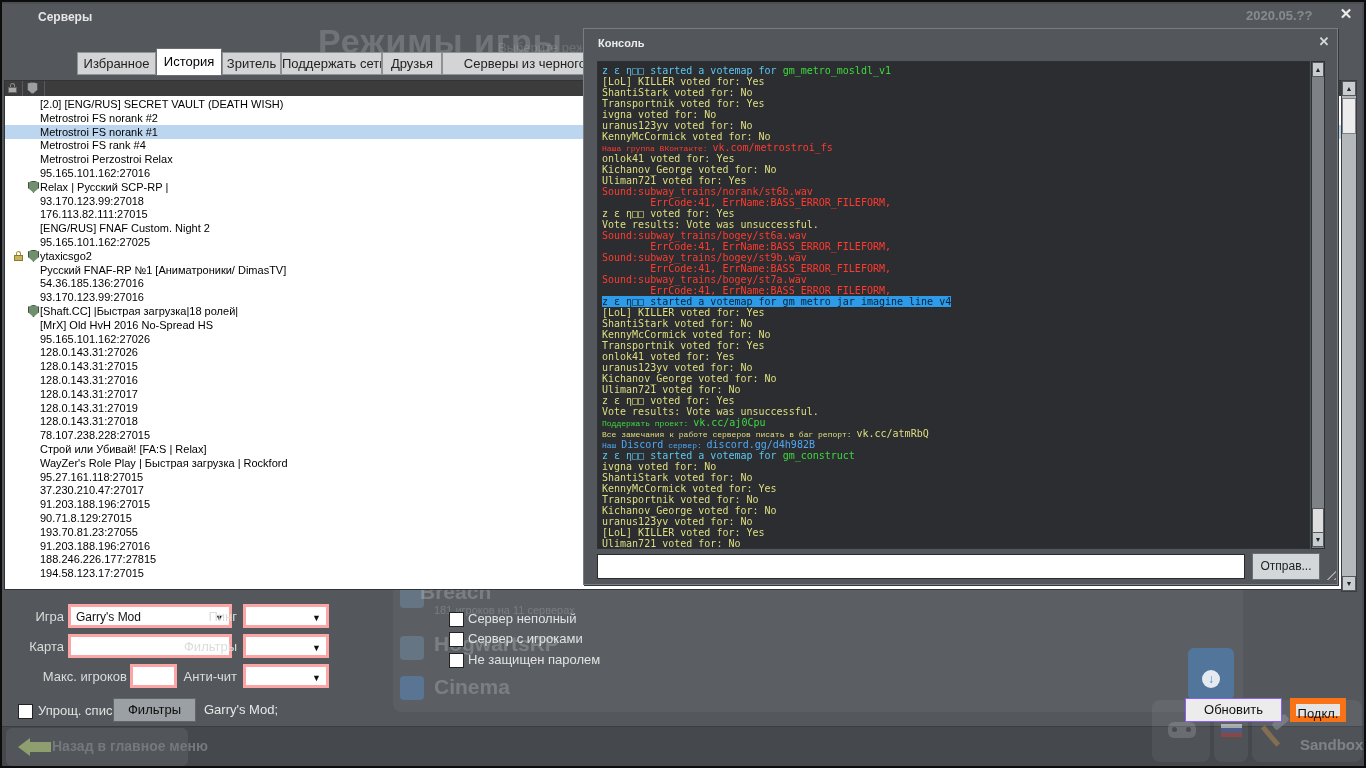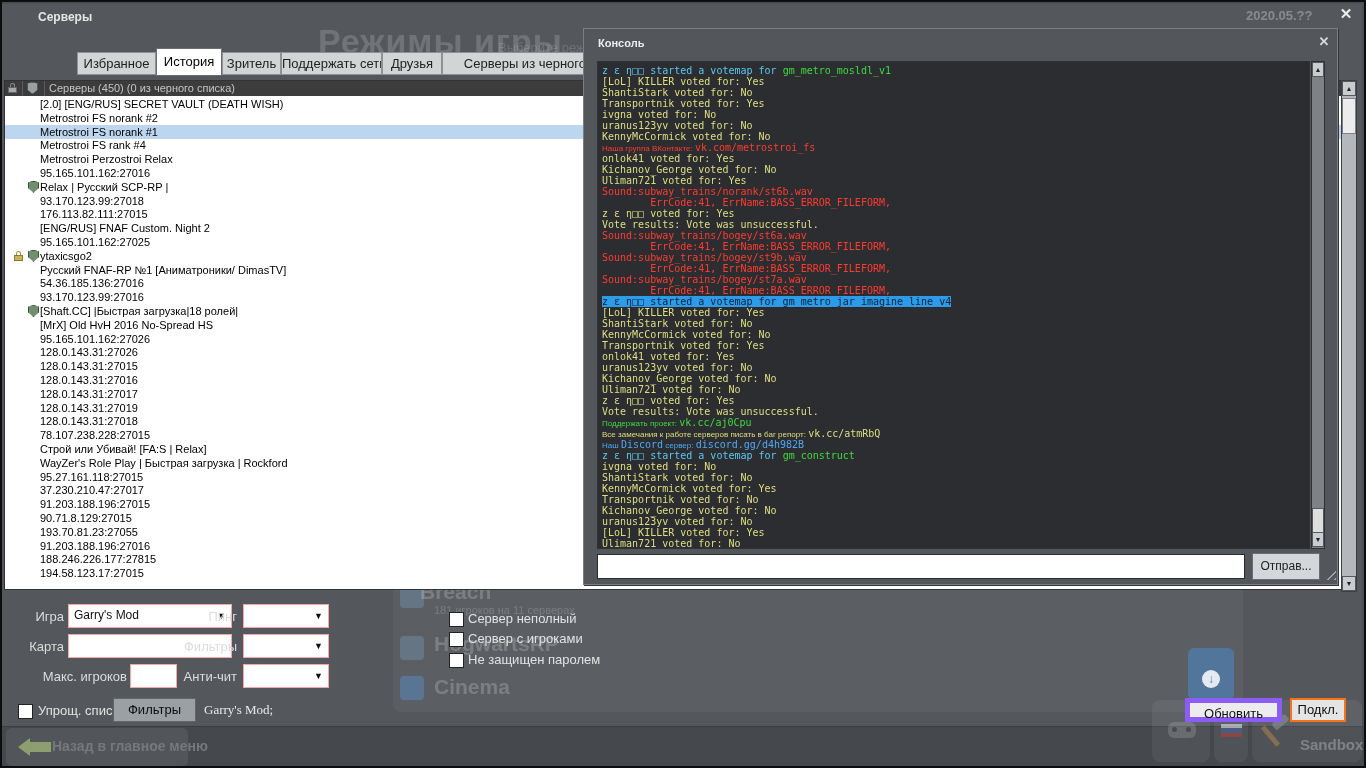--- a/index.html
+++ b/index.html
@@ -65,41 +65,41 @@
   .ico-shield.gray{background:#9aa0a0;border-color:#555;}
 
   
   .sbr{left:1341px;top:80px;width:16px;height:512px;background:#b4b8ba;border:1px solid #3a3e42;box-sizing:border-box;z-index:3;}
   .sb-btn{position:absolute;left:0px;width:14px;height:15px;background:#c9cdcf;border:1px solid #55595d;box-sizing:border-box;
           font-size:7px;color:#222;text-align:center;line-height:13px;cursor:pointer;}
   .sbr .thumb{position:absolute;left:0px;top:17px;width:14px;height:36px;background:#ececec;border:1px solid #7e8286;box-sizing:border-box;cursor:pointer;}
 
   
   .flabel{font-size:13px;color:#dcdcdc;text-align:right;z-index:3;}
-  .dd,.tin{background:#fff;border:1px solid #fca5a5;z-index:3;box-sizing:border-box;cursor:pointer;}
+  .dd,.tin{background:#fff;border:3px solid #fca5a5;z-index:3;box-sizing:border-box;cursor:pointer;}
   .dd .val{position:absolute;left:5px;top:3px;font-size:12px;color:#111;white-space:nowrap;}
   .dd .arr{position:absolute;right:5px;top:6px;font-size:9px;color:#111;}
   .cbox{width:13px;height:13px;background:#fff;border:1px solid #222;z-index:3;cursor:pointer;}
   .cblabel{font-size:13px;color:#e2e2e2;z-index:3;white-space:nowrap;}
   .btn{z-index:3;text-align:center;cursor:pointer;box-sizing:border-box;}
   .btn-filters{left:113px;top:698px;width:83px;height:24px;background:#9aa0a3;border:1px solid #62666a;font-size:13px;color:#0e0e0e;line-height:22px;}
-  .f-active{left:204px;top:702px;font-size:13px;color:#e8e8e8;z-index:3;font-family:Liberation Serif, serif;}
-  .btn-refresh{left:1185px;top:698px;width:97px;height:24px;background:#ececec;border:5px solid #8b5cf6;font-size:13px;color:#111;line-height:22px;}
-  .btn-connect{left:1290px;top:698px;width:56px;height:24px;background:#e4e4e4;border:2px solid #f97316;font-size:13px;color:#111;line-height:20px;}
+  .f-active{left:204px;top:702px;font-size:13px;color:#e8e8e8;z-index:3;}
+  .btn-refresh{left:1185px;top:698px;width:97px;height:24px;background:#ececec;border:1px solid #8b5cf6;font-size:13px;color:#111;line-height:22px;}
+  .btn-connect{left:1290px;top:698px;width:56px;height:24px;background:#e4e4e4;border:6px solid #f97316;font-size:13px;color:#111;line-height:20px;}
 
   
   .console{left:583px;top:28px;width:755px;height:557px;background:#53575b;border:1px solid #7a7e82;
            box-shadow:1px 1px 0 #33373b;z-index:10;box-sizing:border-box;}
   .con-title{left:14px;top:8px;font-size:11px;font-weight:bold;color:#ececec;z-index:11;}
   .con-close{left:732px;top:5px;width:16px;height:16px;font-size:13px;font-weight:bold;color:#d8d8d8;text-align:center;z-index:11;cursor:pointer;}
   .con-text{left:13px;top:32px;width:713px;height:488px;background:rgba(38,40,42,.88);border:1px solid #2e3236;box-sizing:border-box;z-index:11;overflow:hidden;}
   .cline{position:absolute;left:4px;white-space:pre;font-family:"DejaVu Sans Mono",monospace;font-size:10px;line-height:11px;height:11px;cursor:default;}
   .c-cyan{color:#5bc8f0}.c-green{color:#3fd93f}.c-yellow{color:#dfdf82}.c-red{color:#ff3b30}.c-blue{color:#4fa8f5}
   .c-sel{background:#2e9be8;color:#082238;}
-  .sm{font-family:Liberation Sans, sans-serif;font-size:8px;}
+  .sm{font-family:Liberation Mono, monospace;font-size:8px;}
   .con-sb{left:727px;top:32px;width:14px;height:488px;background:#7e8286;border:1px solid #2e3236;box-sizing:border-box;z-index:11;}
   .con-sb .thumb{position:absolute;left:0;top:446px;width:12px;height:34px;background:#dedede;border:1px solid #55595d;box-sizing:border-box;cursor:pointer;}
   .con-sb .sb-btn{width:12px;}
   .con-input{left:13px;top:525px;width:648px;height:25px;background:#fff;border:1px solid #2a2a2a;z-index:11;box-sizing:border-box;
              font-family:"Liberation Sans",sans-serif;font-size:12px;padding:0 4px;outline:none;}
   .btn-send{left:668px;top:524px;width:68px;height:27px;background:#d4d7d9;border:1px solid #6a6e72;font-size:12px;color:#222;line-height:25px;z-index:11;}
   .con-grip{left:738px;top:537px;width:14px;height:14px;z-index:11;
             background:repeating-linear-gradient(-45deg,#a0a4a8 0 2px,transparent 2px 5px);
             clip-path:polygon(100% 0,100% 100%,0 100%);cursor:nwse-resize;}
 </style>
@@ -162,21 +162,20 @@
   <div class="lhead">
     <div class="hcell" style="left:0;width:18px;">
       <span class="ico-lock gray" style="left:3px;top:2px;">
           <span class="shack"></span>
           <span class="body"></span>
         </span>
     </div>
     <div class="hcell" style="left:18px;width:22px;">
       <span class="ico-shield gray" style="left:4px;top:1px;"></span>
     </div>
-    <div class="hcell" style="left:40px;width:674px;">Серверы (450) (0 из черного списка)</div>
     <div id="colcells">
         <div class="hcell" style="left: 714px; width: 75px;">Игра</div>
         <div class="hcell" style="left: 789px; width: 37px;">Игроки</div>
         <div class="hcell" style="left: 826px; width: 26px;">Боты</div>
         <div class="hcell" style="left: 852px; width: 59px;">Карта</div>
         <div class="hcell" style="left: 911px; width: 38px;">Пинг</div>
         <div class="hcell" style="left: 949px; width: 388px;">Последний</div>
       </div>
   </div>
   <div id="rows">

